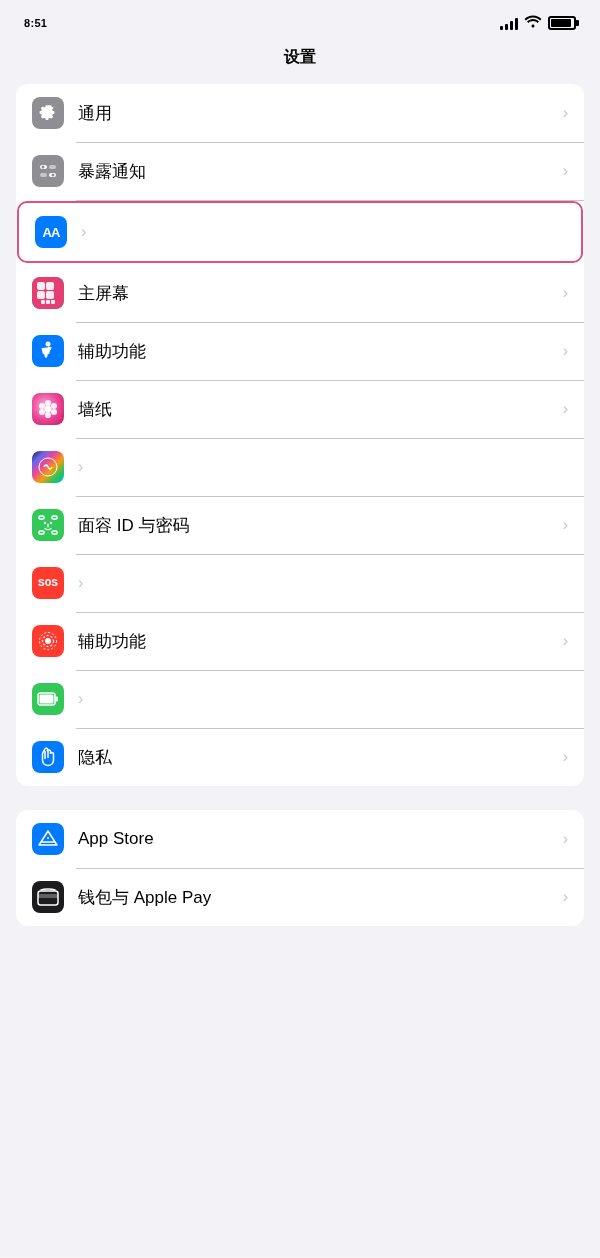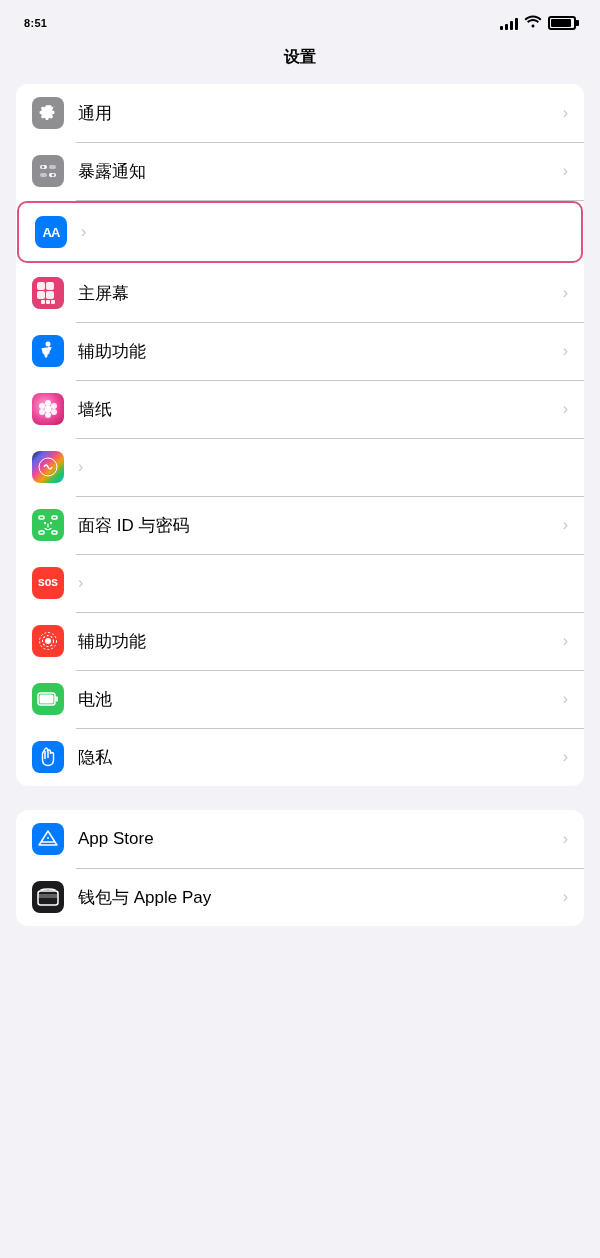--- a/index.html
+++ b/index.html
@@ -315,21 +315,20 @@
   </div>
 
   <div class="settings-row">
     <div class="row-icon" style="background:#34c759;">
       <svg width="22" height="16" viewBox="0 0 22 16" fill="white">
         <rect x="1" y="2" width="17" height="12" rx="2.5" stroke="white" stroke-width="1.5" fill="none"></rect>
         <rect x="18" y="5.5" width="3" height="5" rx="1" fill="white"></rect>
         <rect x="2.5" y="3.5" width="14" height="9" rx="1.5" fill="white"></rect>
       </svg>
     </div>
-    <span class="row-label">电池</span>
     <span class="row-chevron">›</span>
   </div>
 
   <div class="settings-row">
     <div class="row-icon" style="background:#007aff;">
       <svg width="22" height="22" viewBox="0 0 22 22" fill="white">
         <path d="M11 3.5v8M8 5.5v7M5.5 8v6c0 3.5 2.5 5.5 5.5 5.5s5.5-2 5.5-5.5V8c0-.8-.7-1.5-1.5-1.5s-1.5.7-1.5 1.5V5.5c0-.8-.7-1.5-1.5-1.5s-1.5.7-1.5 1.5v-2c0-.8-.7-1.5-1.5-1.5S5.5 7.2 5.5 8z" stroke="white" stroke-width="1.5" fill="none" stroke-linecap="round"></path>
       </svg>
     </div>
     <span class="row-label">隐私</span>

